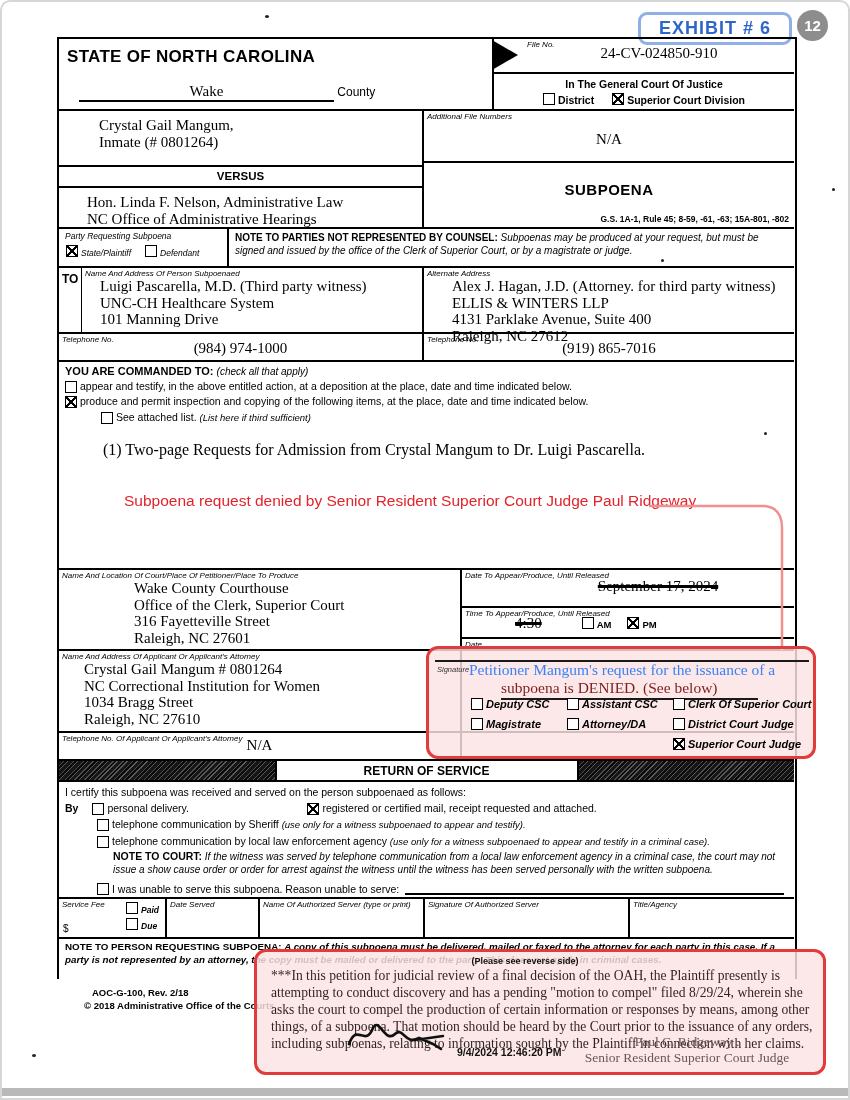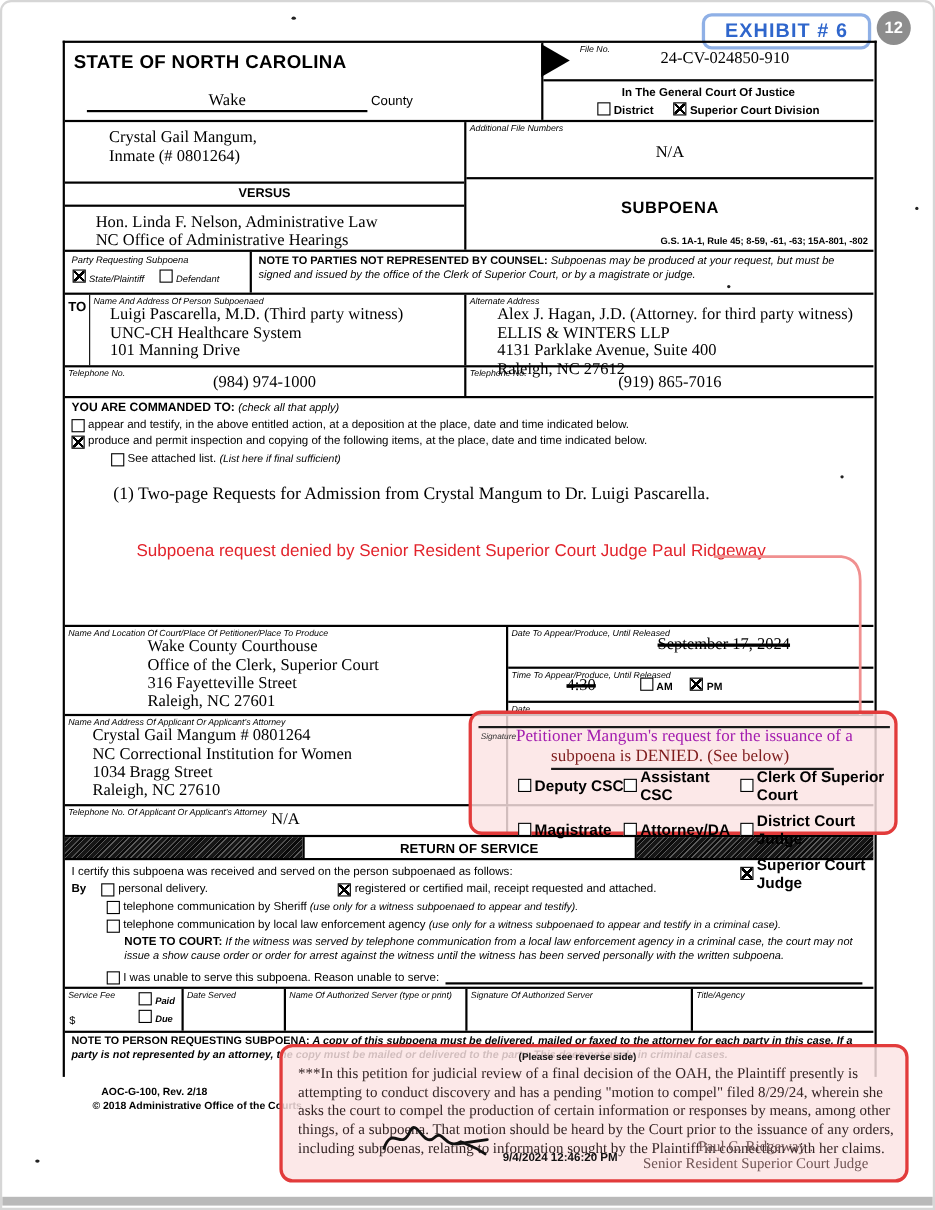--- a/index.html
+++ b/index.html
@@ -142,24 +142,24 @@
   .footer-form{position:absolute;left:90px;top:984px;font-size:9.5px;font-weight:bold;line-height:13px;}
   .footer-form div:last-child{margin-left:-8px;}
 
   
   .annot{position:absolute;left:122px;top:490px;color:#e2232b;font-size:15.5px;}
   .connector{position:absolute;left:645px;top:496px;}
   .redbox{position:absolute;border:3px solid #e23b3b;border-radius:12px;background:rgba(251,227,227,0.83);box-sizing:border-box;}
   .midbox{left:424px;top:644px;width:390px;height:113px;}
   .midline{position:absolute;left:6px;top:11px;width:374px;border-top:2.5px solid #1a1a1a;}
   .sig-lbl{position:absolute;left:8px;top:16px;font-size:7.5px;font-style:italic;color:#333;}
-  .denial1{position:absolute;left:40px;top:13px;font-size:15.5px;color:#a21caf;}
+  .denial1{position:absolute;left:40px;top:13px;font-size:15.5px;color:#3b82f6;}
   .denial2{position:absolute;left:72px;top:31px;font-size:15.5px;color:#7f1d1d;border-bottom:2px solid #1a1a1a;padding:0 40px 1px 0;}
   .off-grid{position:absolute;left:42px;top:49px;display:grid;grid-template-columns:96px 106px auto;row-gap:8px;
-            font-size:14px;font-weight:bold;}
+            font-size:11px;font-style:italic;font-weight:bold;text-align:right;}
   .off-item{display:flex;align-items:center;}
   .botbox{left:252px;top:947px;width:572px;height:126px;}
   .reverse{position:absolute;left:0;right:30px;top:4px;text-align:center;font-size:9px;font-weight:bold;color:#111;}
   .denial-par{position:absolute;left:14px;top:15px;width:548px;font-family:"Liberation Serif",serif;
               font-size:13.6px;line-height:17px;color:#332424;}
   .scribble{position:absolute;left:88px;top:66px;}
   .stamp-time{position:absolute;left:200px;top:94px;font-size:10.5px;font-weight:bold;color:#111;}
   .judge{position:absolute;left:310px;top:82px;width:240px;text-align:center;
          font-family:"Liberation Serif",serif;font-size:13.5px;color:#6e5454;line-height:16px;}
   .dot{position:absolute;background:#222;border-radius:50%;}
@@ -274,21 +274,21 @@
       <div class="cmd-item">
           <span class="cb"></span>
           <span>appear and testify, in the above entitled action, at a deposition at the place, date and time indicated below.</span>
         </div>
       <div class="cmd-item">
           <span class="cb checked"></span>
           <span>produce and permit inspection and copying of the following items, at the place, date and time indicated below.</span>
         </div>
       <div class="cmd-item cmd-sub">
           <span class="cb"></span>
-          <span><span>See attached list.</span> <span class="i" style="font-size:9.5px;">(List here if final sufficient)</span></span>
+          <span><span>See attached list.</span> <span class="i" style="font-size:9.5px;">(List here if third sufficient)</span></span>
         </div>
       <div class="cmd-listed serif">(1) Two-page Requests for Admission from Crystal Mangum to Dr. Luigi Pascarella.</div>
     </div>
 
     <div class="sec courtrow bt">
       <div class="cell court-left br">
         <div class="lbl">Name And Location Of Court/Place Of Petitioner/Place To Produce</div>
         <div class="serif court-lines">
           <div>Wake County Courthouse</div>
           <div>Office of the Clerk, Superior Court</div>

